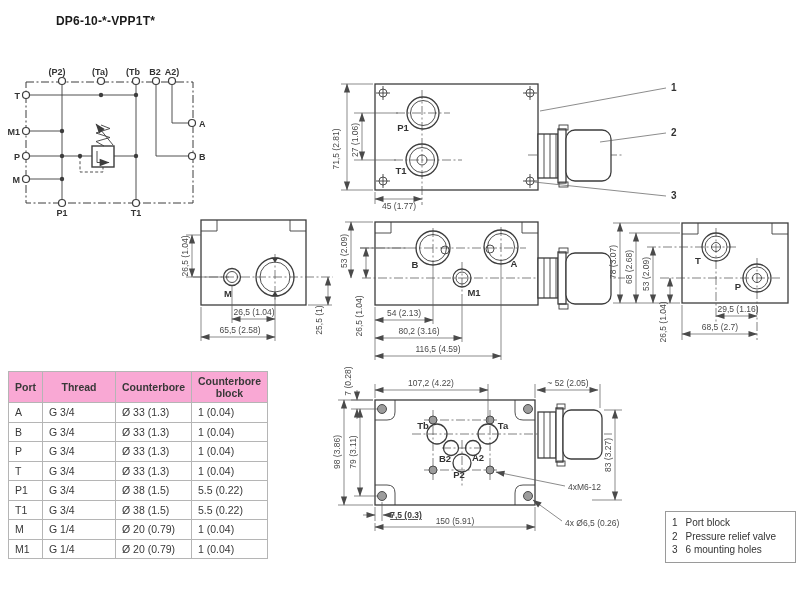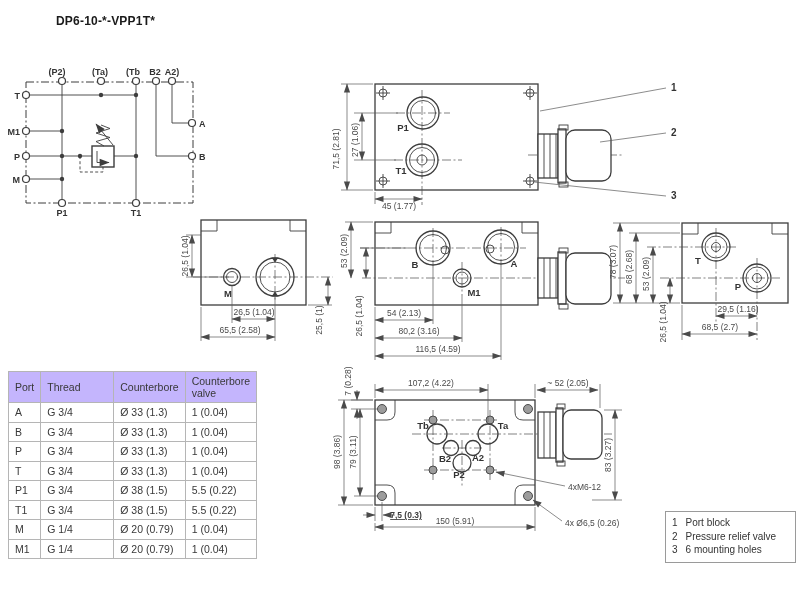--- a/index.html
+++ b/index.html
@@ -19,21 +19,21 @@
   .dtx{font-size:8.5px;fill:#4a4a4a;}
   .dtxb{font-size:8.5px;fill:#3d3d3d;font-weight:bold;text-decoration:underline;}
   .ptx{font-size:9.5px;font-weight:600;fill:#333;}
   .stx{font-size:9px;font-weight:600;fill:#333;}
   .co{font-size:10px;font-weight:700;fill:#333;}
   
   .title{position:absolute;left:8px;top:14px;font-size:12px;font-weight:700;color:#1a1a1a;letter-spacing:.2px;margin-left:48px;}
   
   table.ports{position:absolute;left:8px;top:371px;border-collapse:collapse;font-size:10.5px;color:#383838;table-layout:fixed;}
   table.ports th,table.ports td{border:1px solid #b5b5b5;text-align:left;padding:1px 6px;vertical-align:middle;}
-  table.ports th{background:#c4b5fd;font-weight:400;height:28px;line-height:12px;}
+  table.ports th{background:#f9a8d4;font-weight:700;height:28px;line-height:12px;text-align:center;}
   table.ports td{height:16.5px;background:#fff;}
   .cw0{width:32px;} .cw1{width:73px;} .cw2{width:71px;} .cw3{width:65px;}
   
   .legend{position:absolute;left:665px;top:511px;width:118px;border:1px solid #9a9a9a;padding:4px 5px 5px 6px;font-size:10px;color:#333;background:#fff;}
   .legend-row{display:flex;gap:8px;line-height:13.5px;}
 </style>
 </head>
 <body>
 
 <div id="stage">
@@ -381,21 +381,21 @@
         <col class="cw0">
         <col class="cw1">
         <col class="cw2">
         <col class="cw3">
       </colgroup>
     <thead>
       <tr>
         <th>Port</th>
         <th>Thread</th>
         <th>Counterbore</th>
-        <th>Counterbore valve</th>
+        <th>Counterbore block</th>
       </tr>
     </thead>
     <tbody>
       <tr>
           <td>A</td>
           <td>G 3/4</td>
           <td>Ø 33 (1.3)</td>
           <td>1 (0.04)</td>
         </tr>
       <tr>

